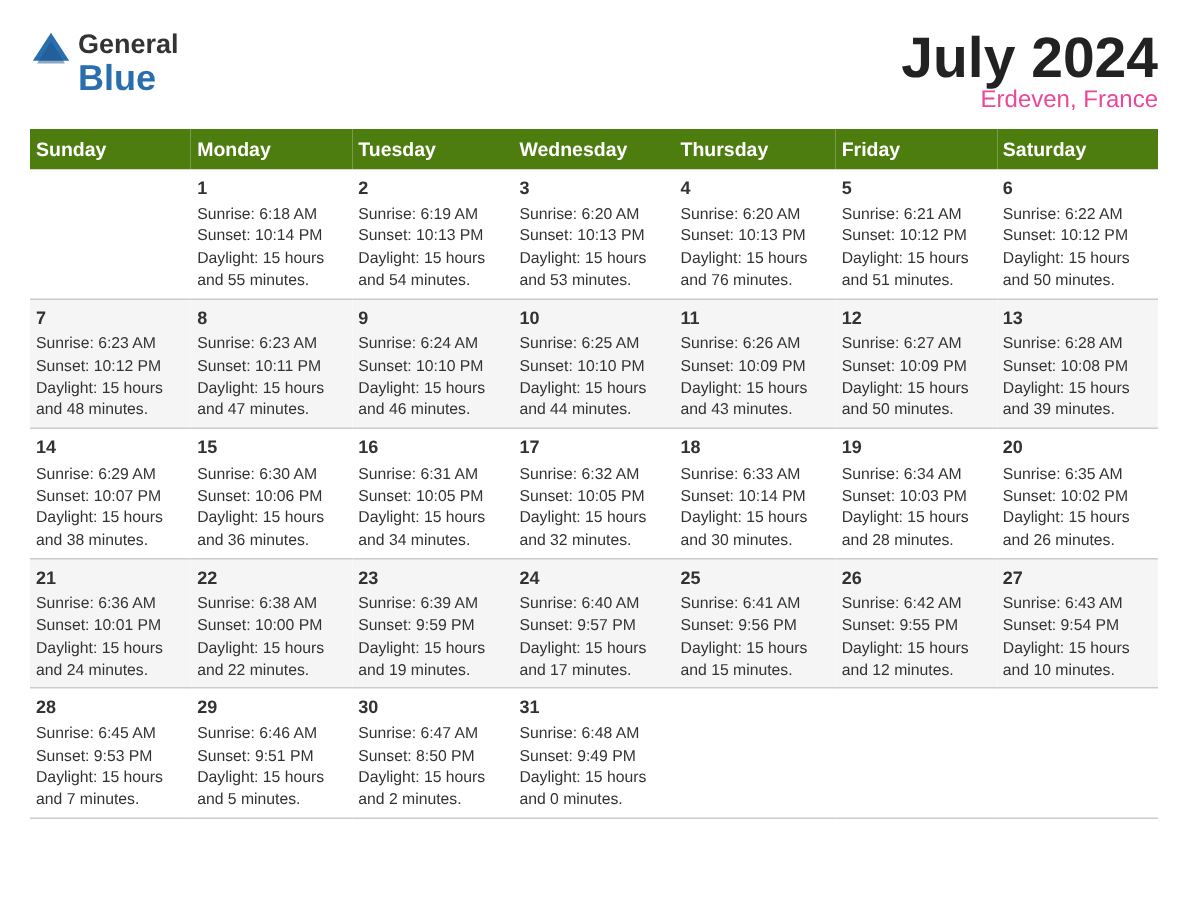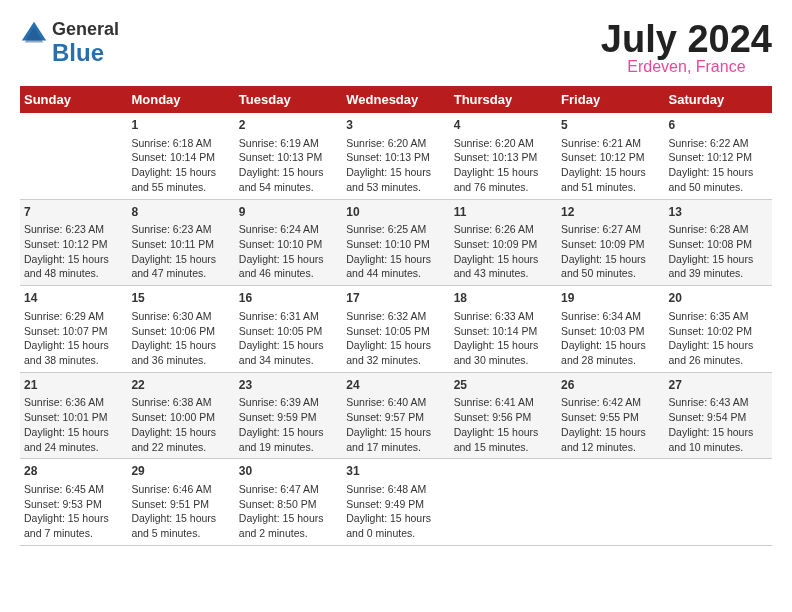--- a/index.html
+++ b/index.html
@@ -23,40 +23,40 @@
     .logo-text {
       display: flex;
       flex-direction: column;
       line-height: 1.1;
     }
     .logo-icon {
       width: 28px;
       height: 28px;
     }
     .title-block {
-      text-align: center;
+      text-align: right;
       margin-left: 32px;
     }
     .title-month {
       font-size: 38px;
       font-weight: bold;
       color: #222;
       line-height: 1;
     }
     .title-location {
       font-size: 16px;
       color: #ec4899;
     }
     table {
       width: 100%;
       border-collapse: collapse;
       font-size: 11px;
     }
     thead tr th {
-      background-color: #b91c1c;
+      background-color: #4d7c0f;
       color: #fff;
       padding: 6px 4px;
       text-align: left;
       font-size: 13px;
       font-weight: bold;
     }
     tbody tr {
       border-bottom: 1px solid #ccc;
     }
     tbody tr:nth-child(odd) {

